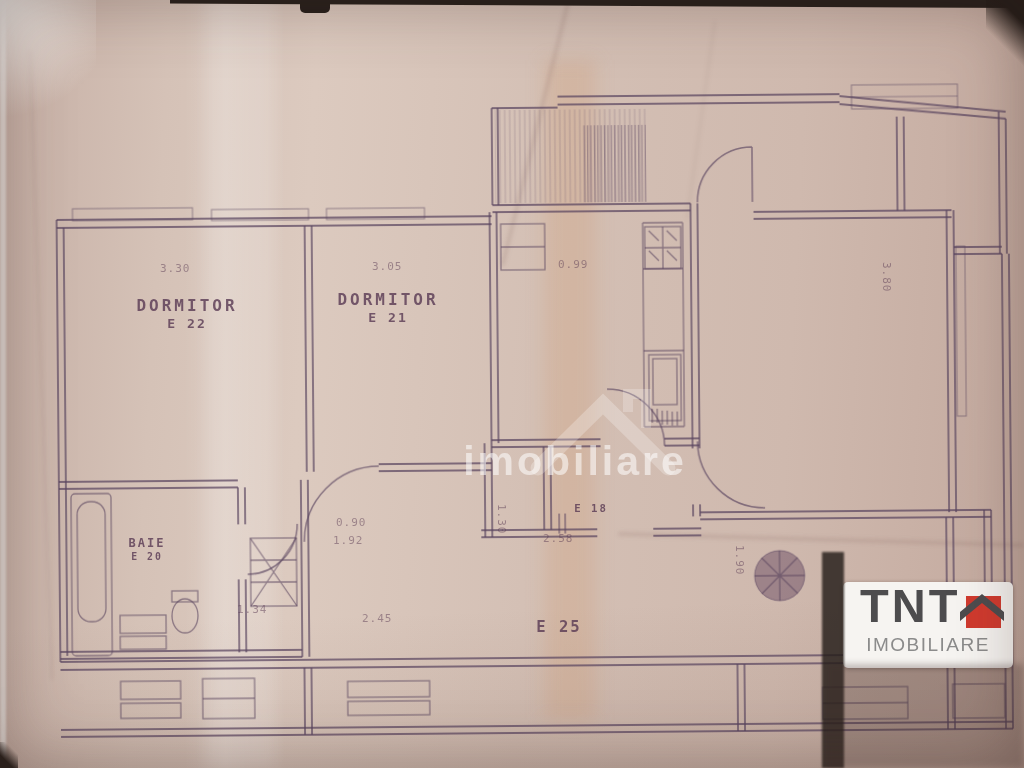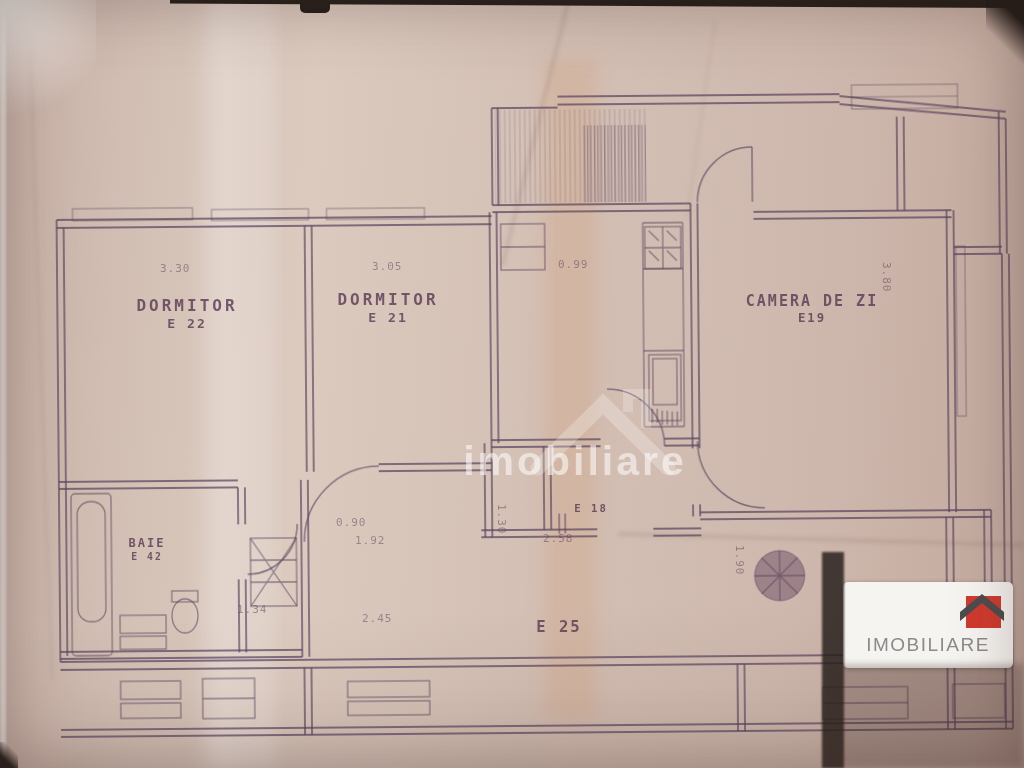--- a/index.html
+++ b/index.html
@@ -176,54 +176,51 @@
   </svg>
 
   <div class="lbl" style="left:112px;top:296px;width:150px;font-size:16px;">
     <span>DORMITOR</span>
     <span class="code">E 22</span>
   </div>
   <div class="lbl" style="left:318px;top:290px;width:140px;font-size:16px;">
     <span>DORMITOR</span>
     <span class="code">E 21</span>
   </div>
-  <div class="lbl" style="left:722px;top:292px;width:180px;font-size:15px;letter-spacing:2px;">
-    <span>CAMERA DE ZI</span>
-    <span class="code">E19</span>
-  </div>
   <div class="lbl" style="left:112px;top:536px;width:70px;font-size:12px;letter-spacing:2px;">
     <span>BAIE</span>
-    <span class="code">E 42</span>
+    <span class="code">E 20</span>
   </div>
   <div class="lbl" style="left:556px;top:502px;width:70px;font-size:13px;">
     <span class="code">E 18</span>
   </div>
   <div class="lbl" style="left:524px;top:618px;width:70px;font-size:19px;">
     <span class="code">E 25</span>
   </div>
 
   <span class="dim" style="left:160px;top:262px;">3.30</span>
   <span class="dim" style="left:372px;top:260px;">3.05</span>
   <span class="dim" style="left:558px;top:258px;">0.99</span>
   <span class="dim v" style="left:893px;top:262px;">3.80</span>
   <span class="dim" style="left:336px;top:516px;">0.90</span>
-  <span class="dim" style="left:333px;top:534px;margin-left:22px;">1.92</span>
+  <span class="dim" style="left:333px;top:534px;">1.92</span>
   <span class="dim v" style="left:508px;top:504px;">1.30</span>
   <span class="dim" style="left:543px;top:532px;">2.58</span>
   <span class="dim" style="left:362px;top:612px;text-align:center;">2.45</span>
   <span class="dim" style="left:237px;top:603px;">1.34</span>
   <span class="dim v" style="left:746px;top:545px;">1.90</span>
 
   <svg class="wm-house" width="150" height="105" viewBox="0 0 150 105">
     <path d="M10 96 L75 32 L140 96" stroke="rgba(255,255,255,.45)" stroke-width="15" fill="none" stroke-linecap="round"></path>
     <path d="M100 40 V22 H118 V56" stroke="rgba(255,255,255,.4)" stroke-width="10" fill="none"></path>
   </svg>
   <div class="wm-top">imobiliare</div>
 
   <div class="tnt">
+    <span class="t">TNT</span>
     <svg class="house" width="46" height="42" viewBox="0 0 46 42">
       <rect x="7" y="8" width="35" height="32" fill="#d03a2e"></rect>
       <path d="M1 24 L23 6 L45 24 L45 33 L23 15 L1 33 Z" fill="#4d4c4e"></path>
     </svg>
     <span class="sub">IMOBILIARE</span>
   </div>
 
   <div class="art strip-top"></div>
   <div class="art notch"></div>
   <div class="art corner-tr"></div>

